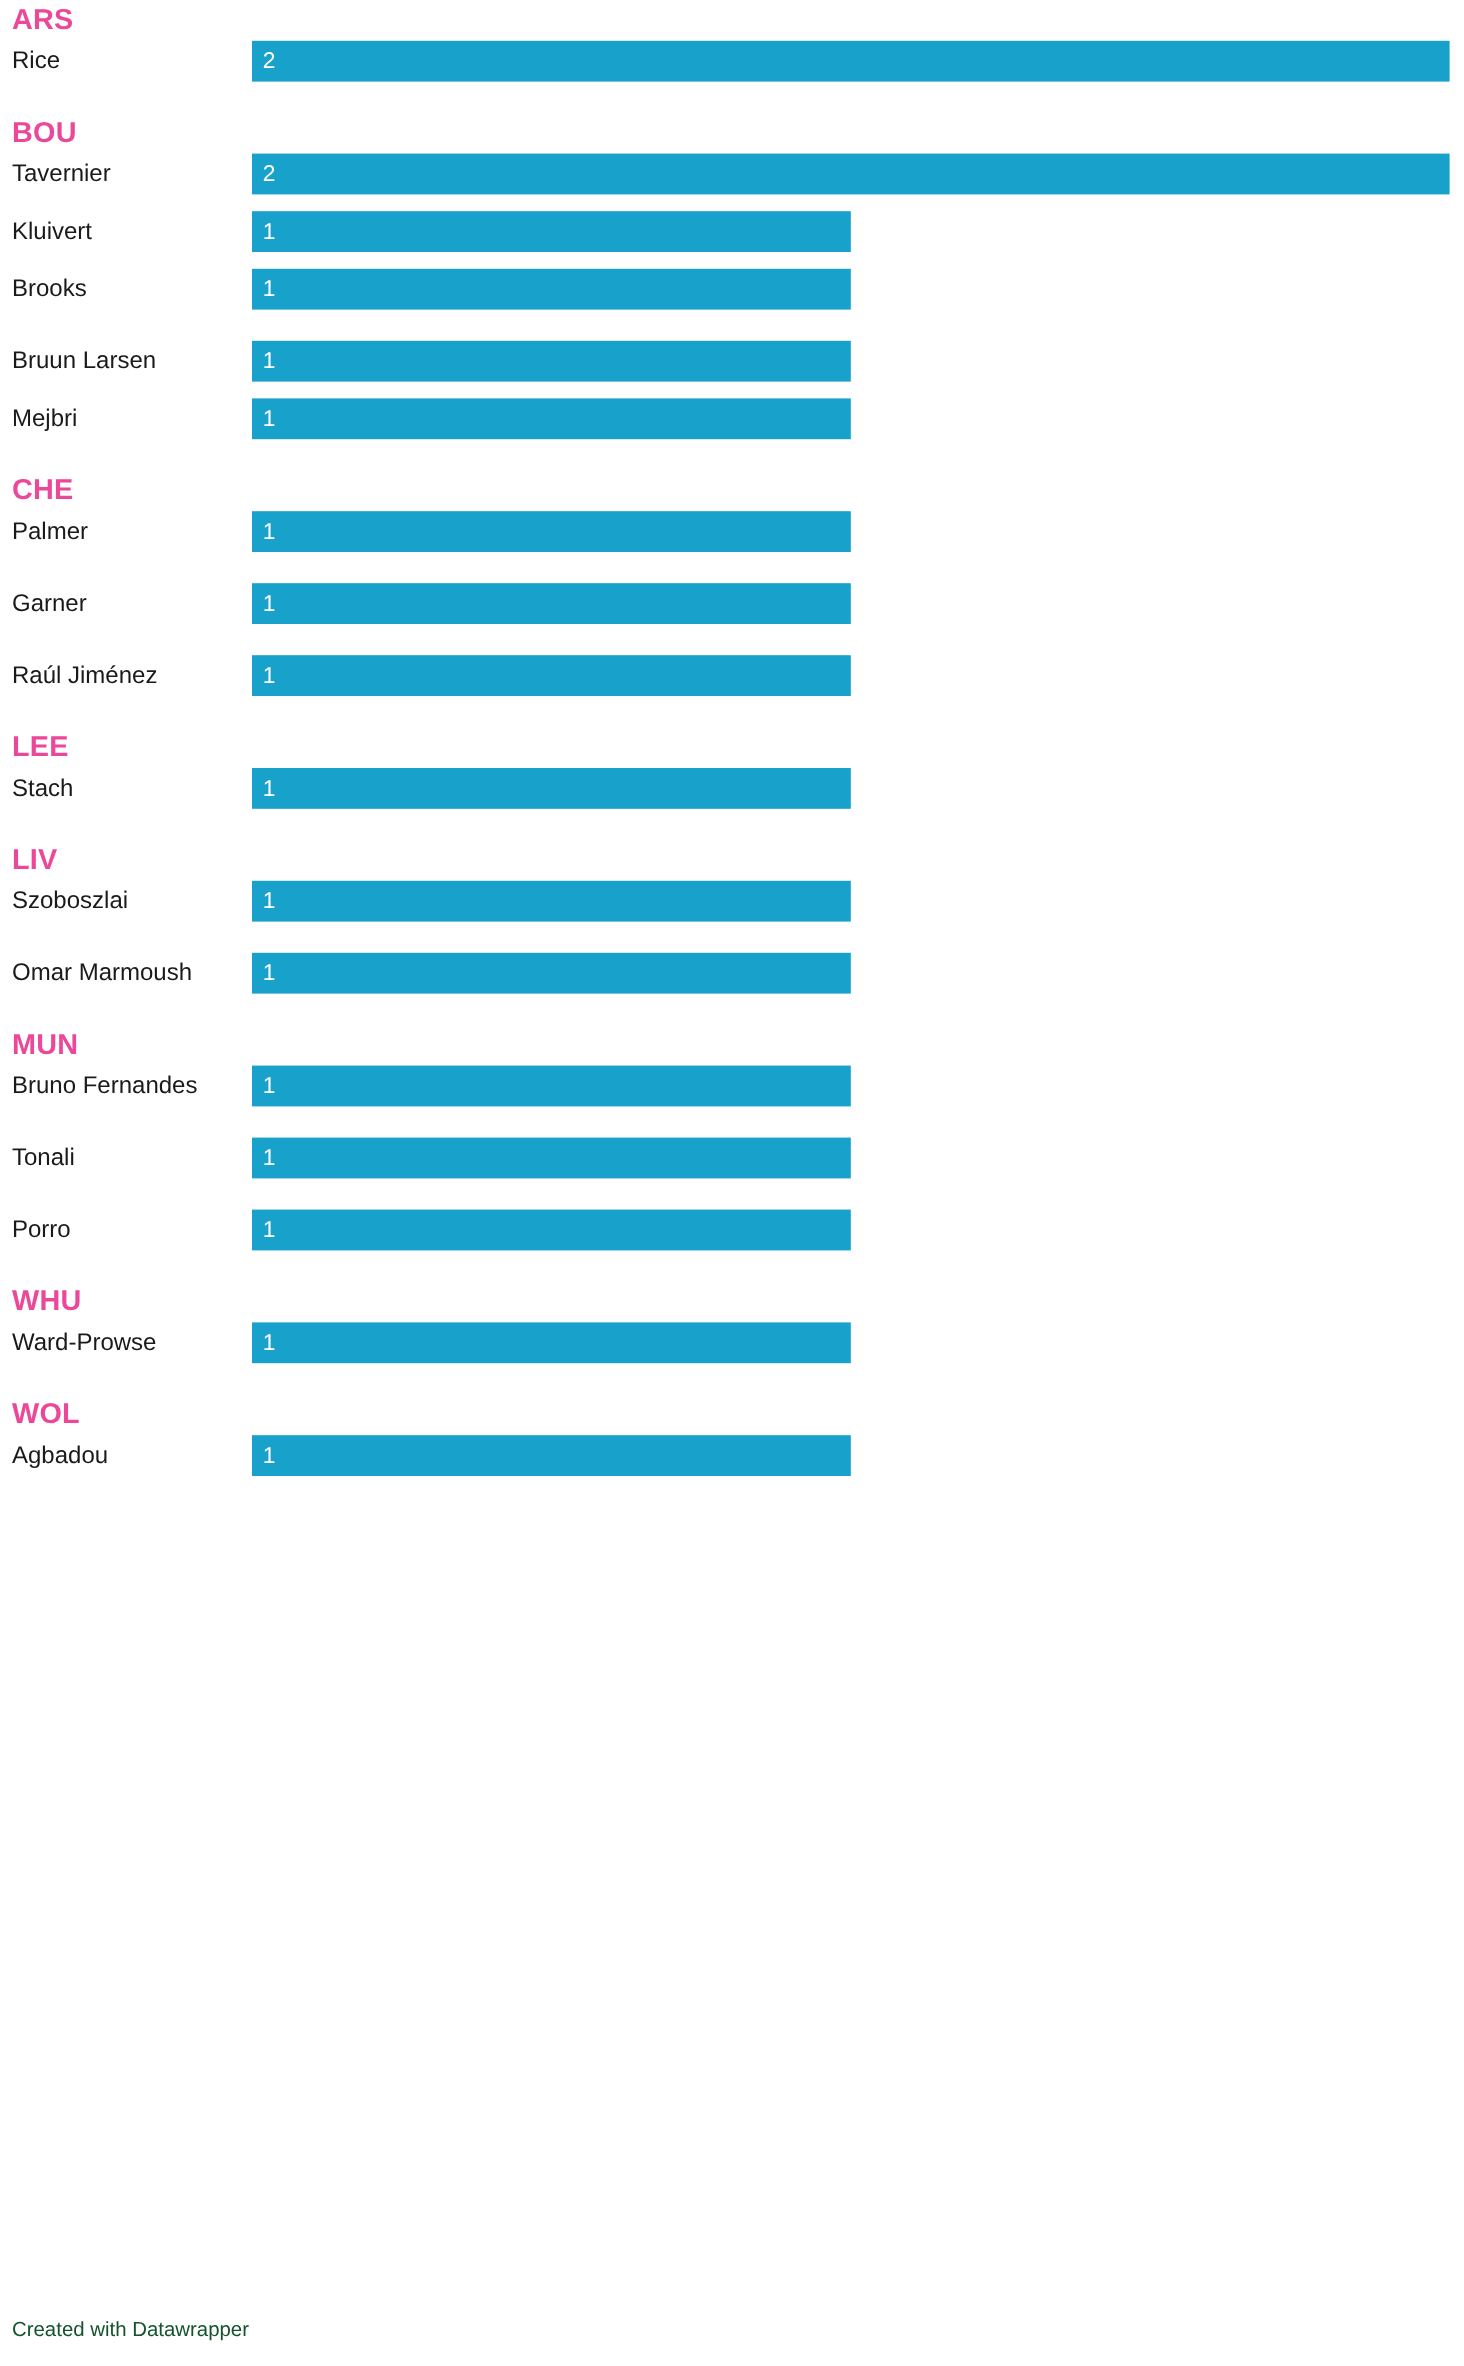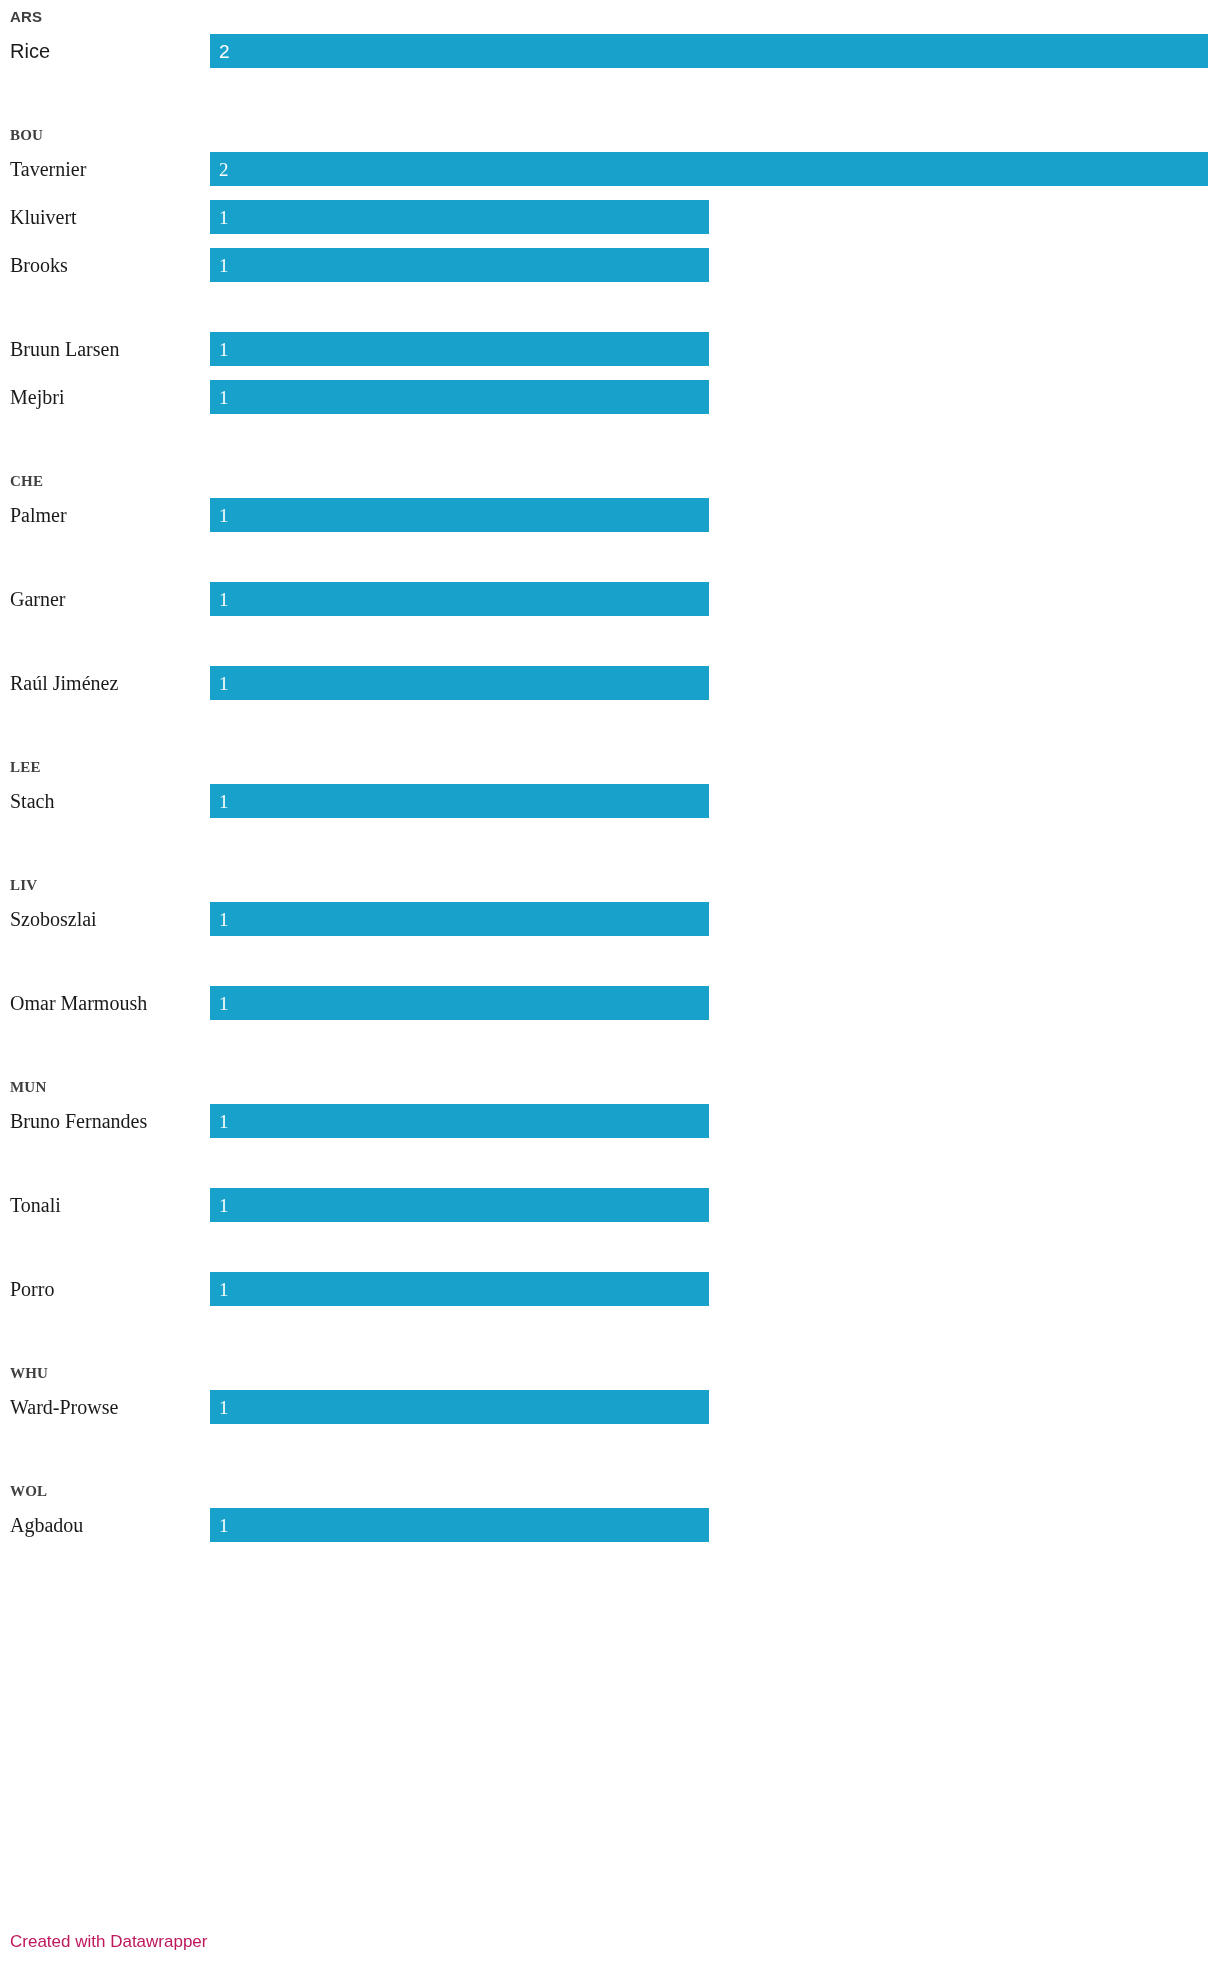--- a/index.html
+++ b/index.html
@@ -19,28 +19,27 @@
   #chart {
     position: relative;
     width: 1220px;
     padding-top: 0;
   }
 
   .group {
     position: relative;
   }
   .group + .group {
-    margin-top: 36px;
-    font-family: Liberation Serif, serif;
+    margin-top: 12px;
   }
 
   .group-header {
-    font-size: 15px;
+    font-size: 24px;
     font-weight: bold;
-    color: #404040;
+    color: #ec4899;
     line-height: 34px;
     height: 34px;
     padding-left: 10px;
     letter-spacing: 0.2px;
     white-space: nowrap;
   }
 
   .row {
     position: relative;
     height: 48px;
@@ -91,21 +90,21 @@
     left: 0;
     bottom: 0;
     width: 1220px;
     height: 58px;
   }
   .footer-text {
     position: absolute;
     left: 10px;
     top: 18px;
     font-size: 17px;
-    color: #be185d;
+    color: #14532d;
     white-space: nowrap;
   }
 </style>
 </head>
 <body>
 
 <div id="chart">
     <div class="group">
       <div class="group-header">ARS</div>
       <div class="row">

